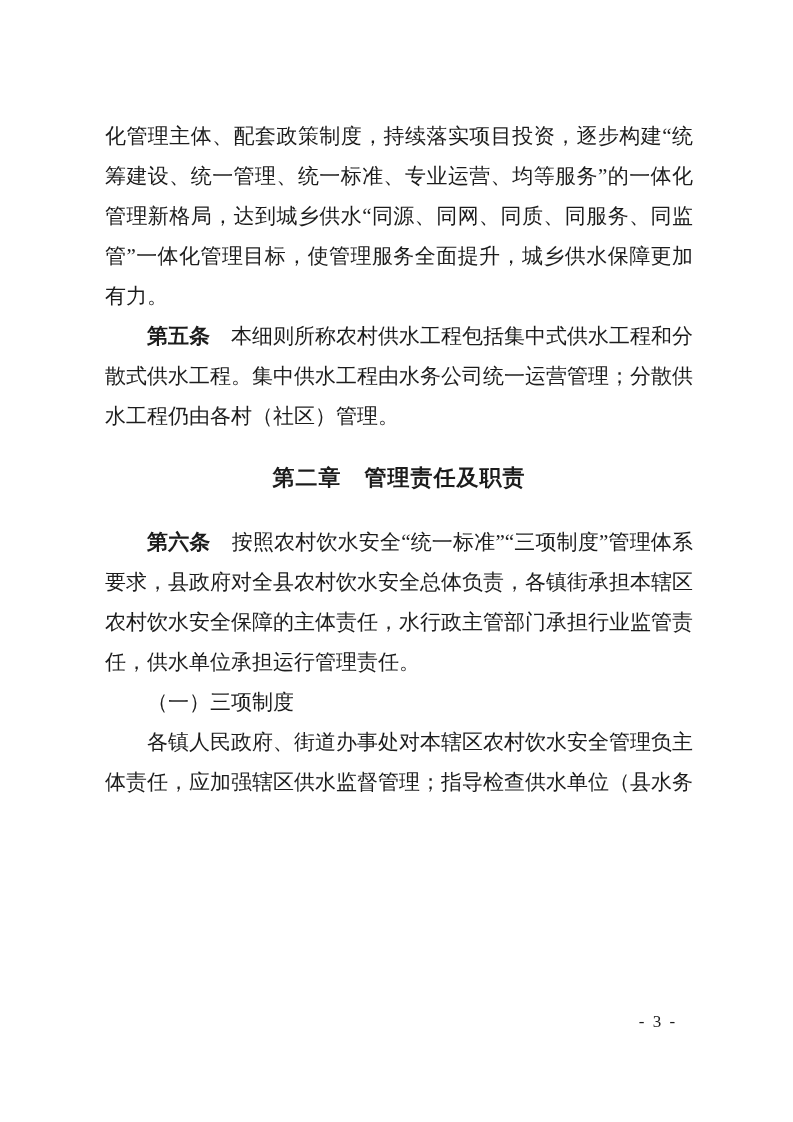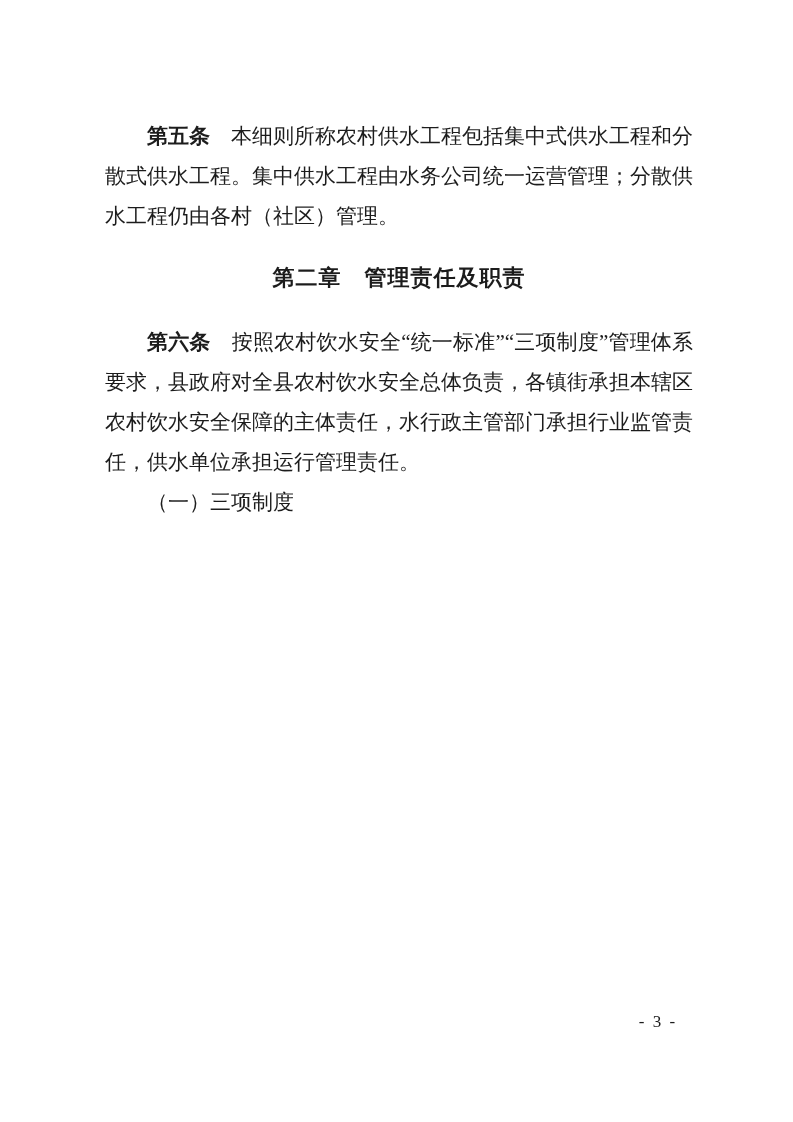--- a/index.html
+++ b/index.html
@@ -58,27 +58,29 @@
     letter-spacing: 2px;
     color: #1c1c1c;
   }
 </style>
 </head>
 <body>
 
 <div class="page">
   <div class="content">
 
+    <p class="para"><span>化管理主体、配套政策制度，持续落实项目投资，逐步构建“统筹建设、统一管理、统一标准、专业运营、均等服务”的一体化管理新格局，达到城乡供水“同源、同网、同质、同服务、同监管”一体化管理目标，使管理服务全面提升，城乡供水保障更加有力。</span></p>
 
     <p class="para indent"><b class="lead">第五条</b><span>　本细则所称农村供水工程包括集中式供水工程和分散式供水工程。集中供水工程由水务公司统一运营管理；分散供水工程仍由各村（社区）管理。</span></p>
 
     <h2 class="chapter-heading">第二章　管理责任及职责</h2>
 
     <p class="para indent"><b class="lead">第六条</b><span>　按照农村饮水安全“统一标准”“三项制度”管理体系要求，县政府对全县农村饮水安全总体负责，各镇街承担本辖区农村饮水安全保障的主体责任，水行政主管部门承担行业监管责任，供水单位承担运行管理责任。</span></p>
 
 
     <p class="para indent"><span>（一）三项制度</span></p>
 
+    <p class="para indent"><span>各镇人民政府、街道办事处对本辖区农村饮水安全管理负主体责任，应加强辖区供水监督管理；指导检查供水单位（县水务</span></p>
 
   </div>
 
   <div class="page-number">- 3 -</div>
 </div>
 
 </body></html>

